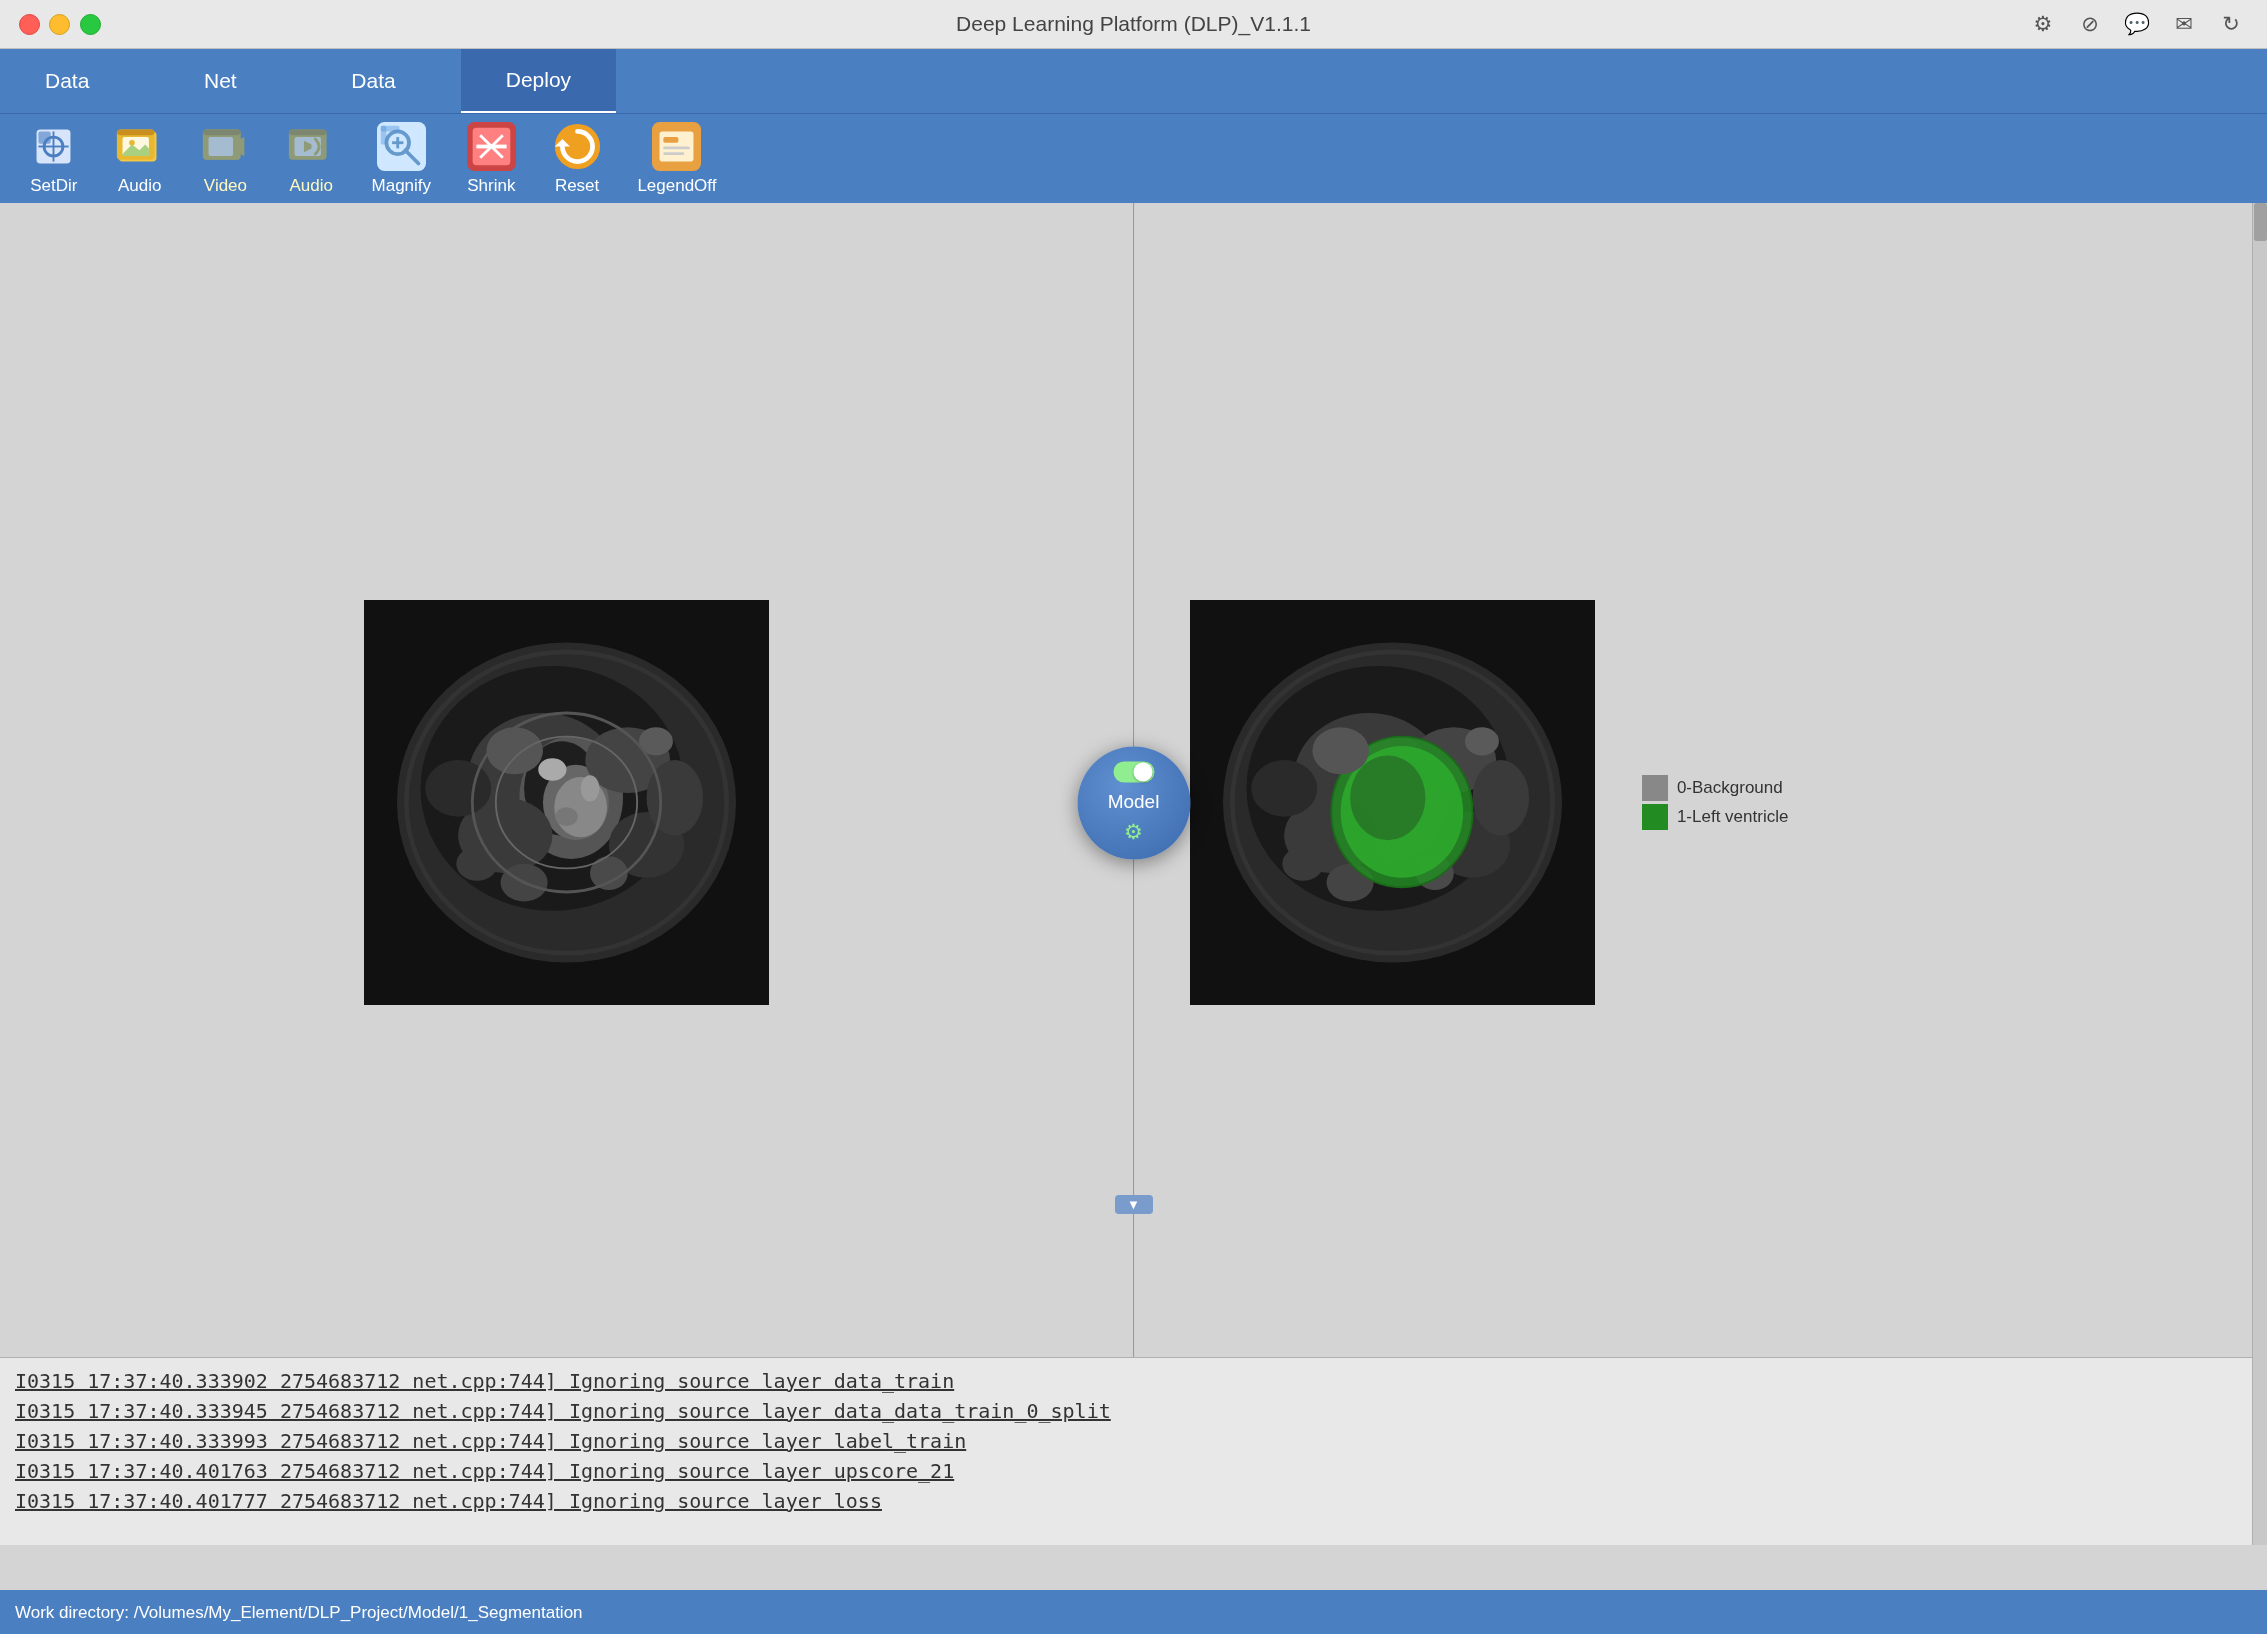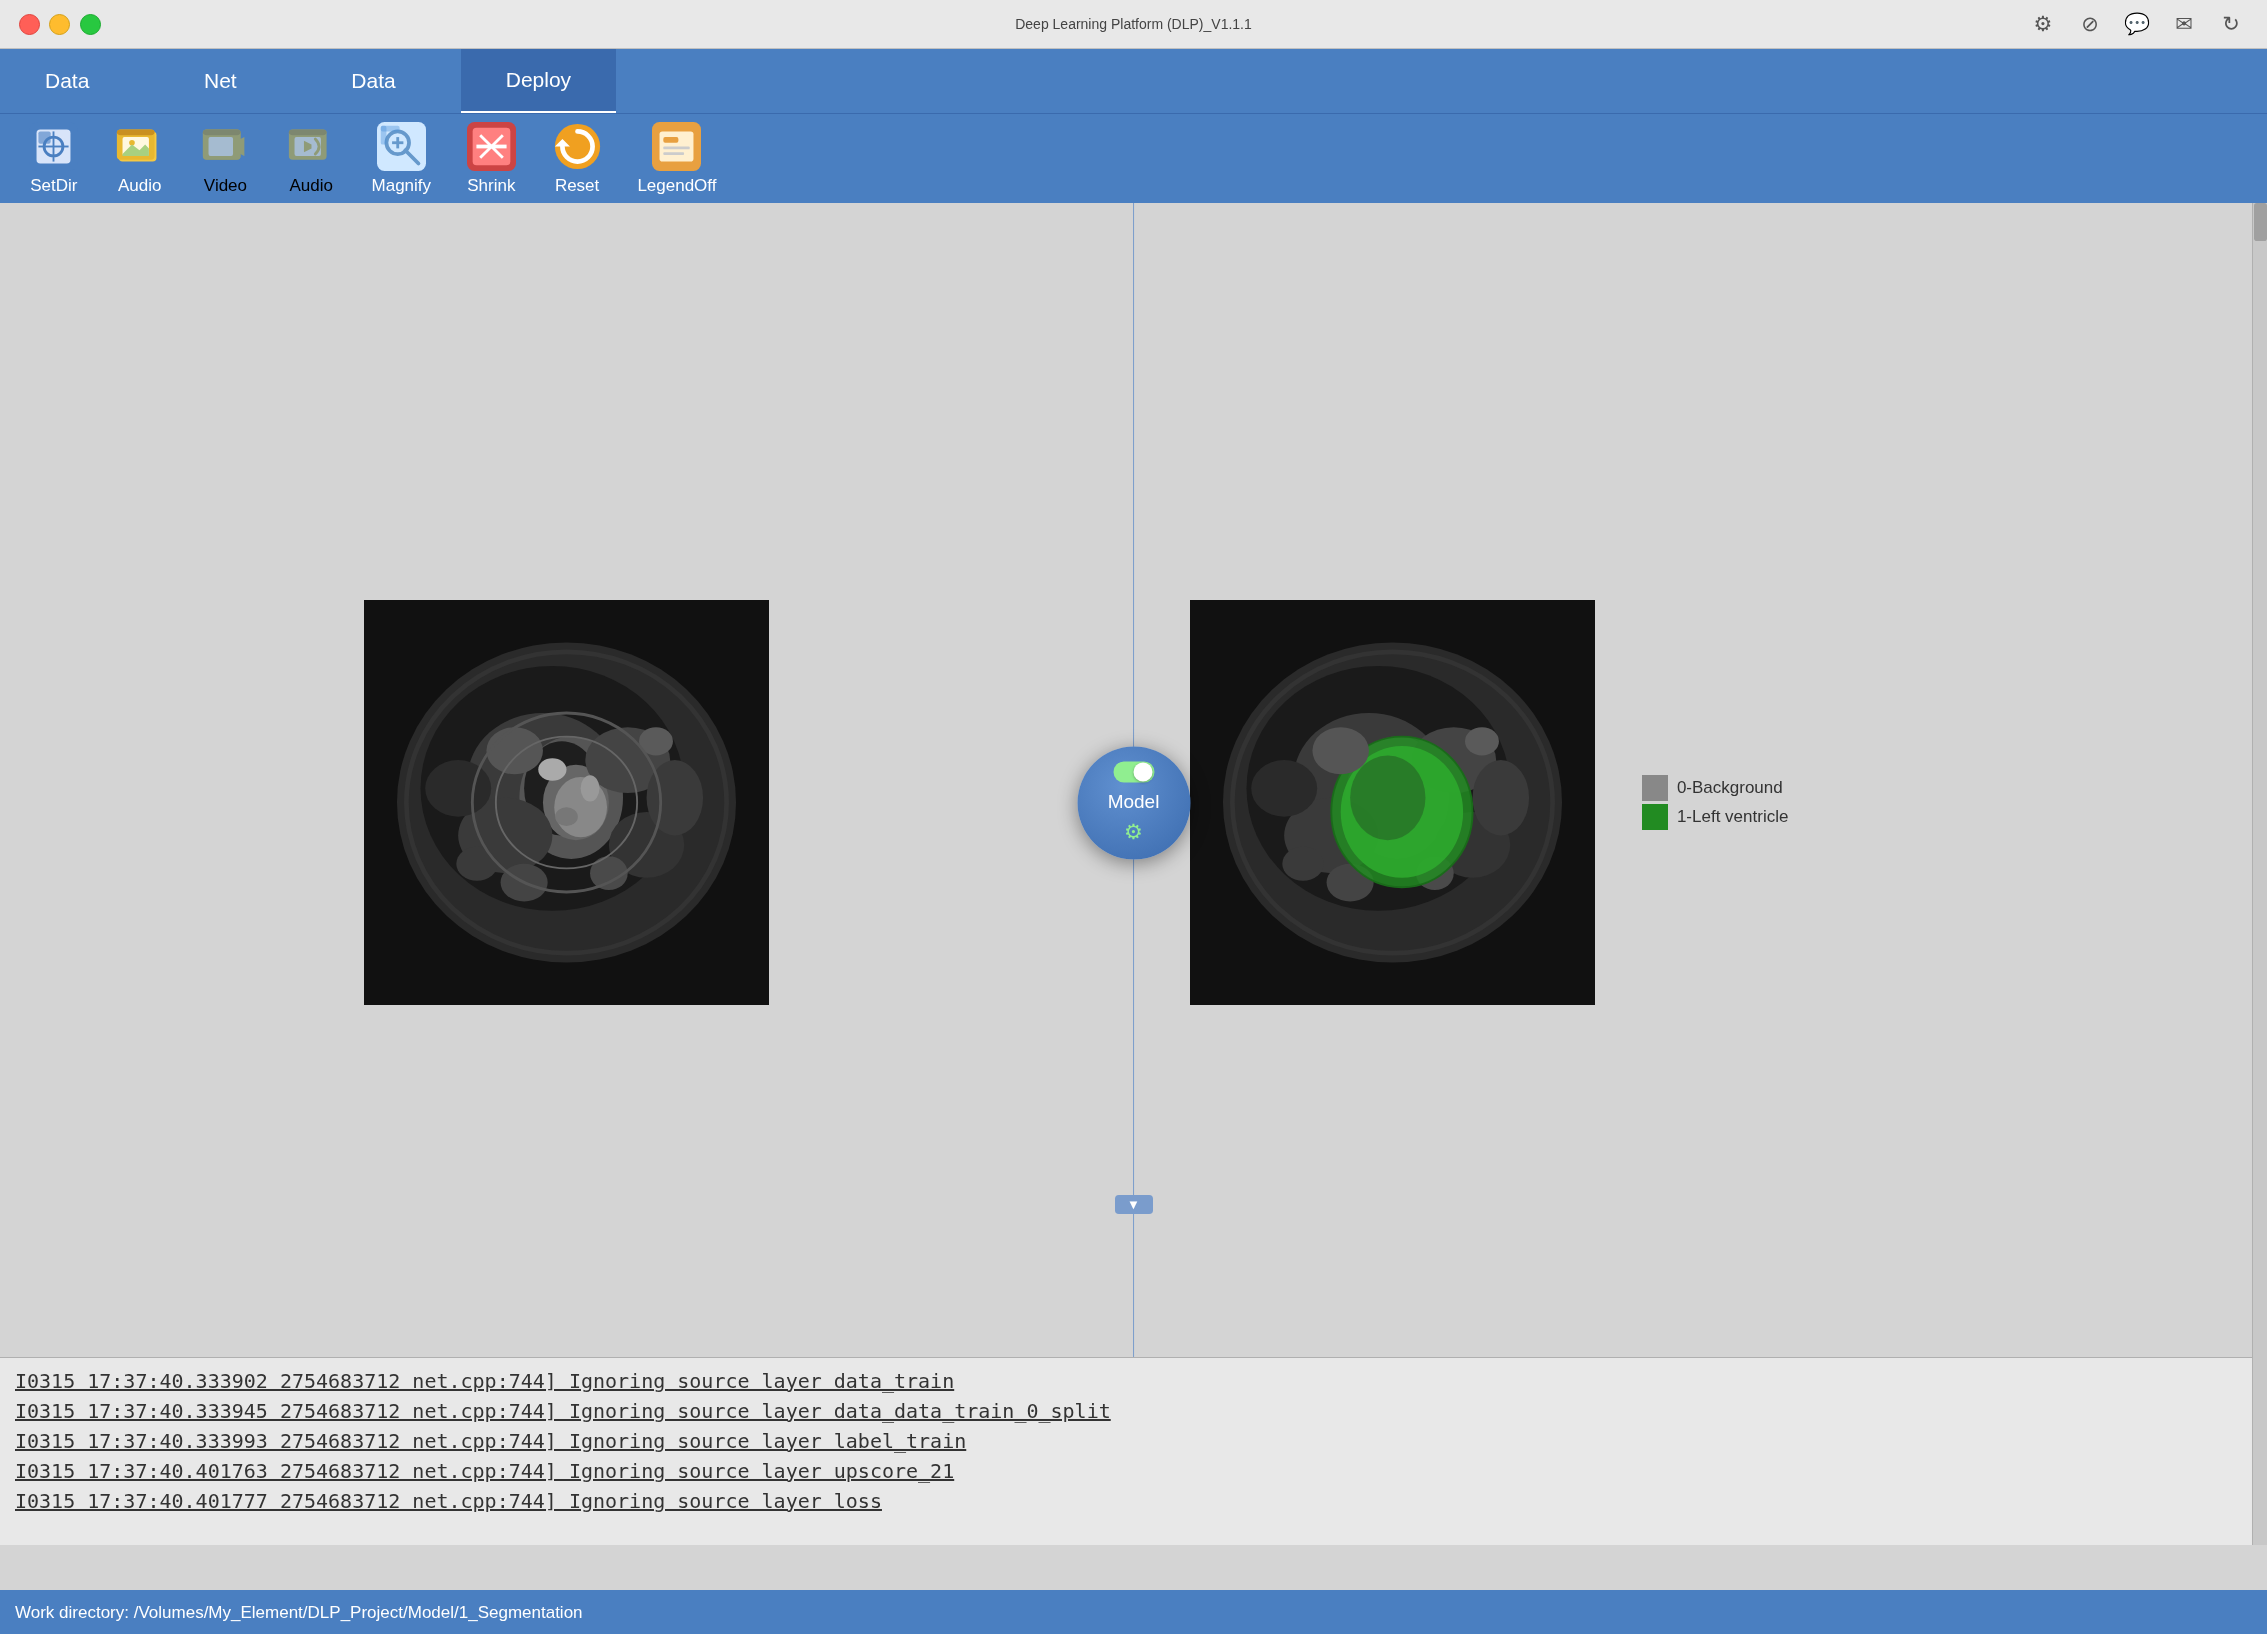--- a/index.html
+++ b/index.html
@@ -32,21 +32,21 @@
     }
     .traffic-light {
       width: 21px;
       height: 21px;
       border-radius: 50%;
     }
     .tl-red { background: #ff5f57; border: 0.9px solid #e0443e; }
     .tl-yellow { background: #febc2e; border: 0.9px solid #d4a017; }
     .tl-green { background: #28c840; border: 0.9px solid #1aab2e; }
     #titlebar .title {
-      font-size: 14px;
+      font-size: 21px;
       color: #444;
       font-weight: 400;
     }
     #titlebar .header-icons {
       position: absolute;
       right: 19px;
       display: flex;
       gap: 13px;
       align-items: center;
     }
@@ -109,21 +109,21 @@
       height: 51px;
       display: flex;
       align-items: center;
       justify-content: center;
     }
     .tool-btn .label {
       font-size: 17px;
       color: #fff;
       white-space: nowrap;
     }
-    .tool-btn.disabled .label { color: #000000; }
+    .tool-btn.disabled .label { color: #fef9c3; }
     .tool-btn.disabled .icon-wrap { opacity: 0.5; }
 
     
     #main {
       flex: 1;
       background: #d4d4d4;
       position: relative;
       overflow: hidden;
     }
 

